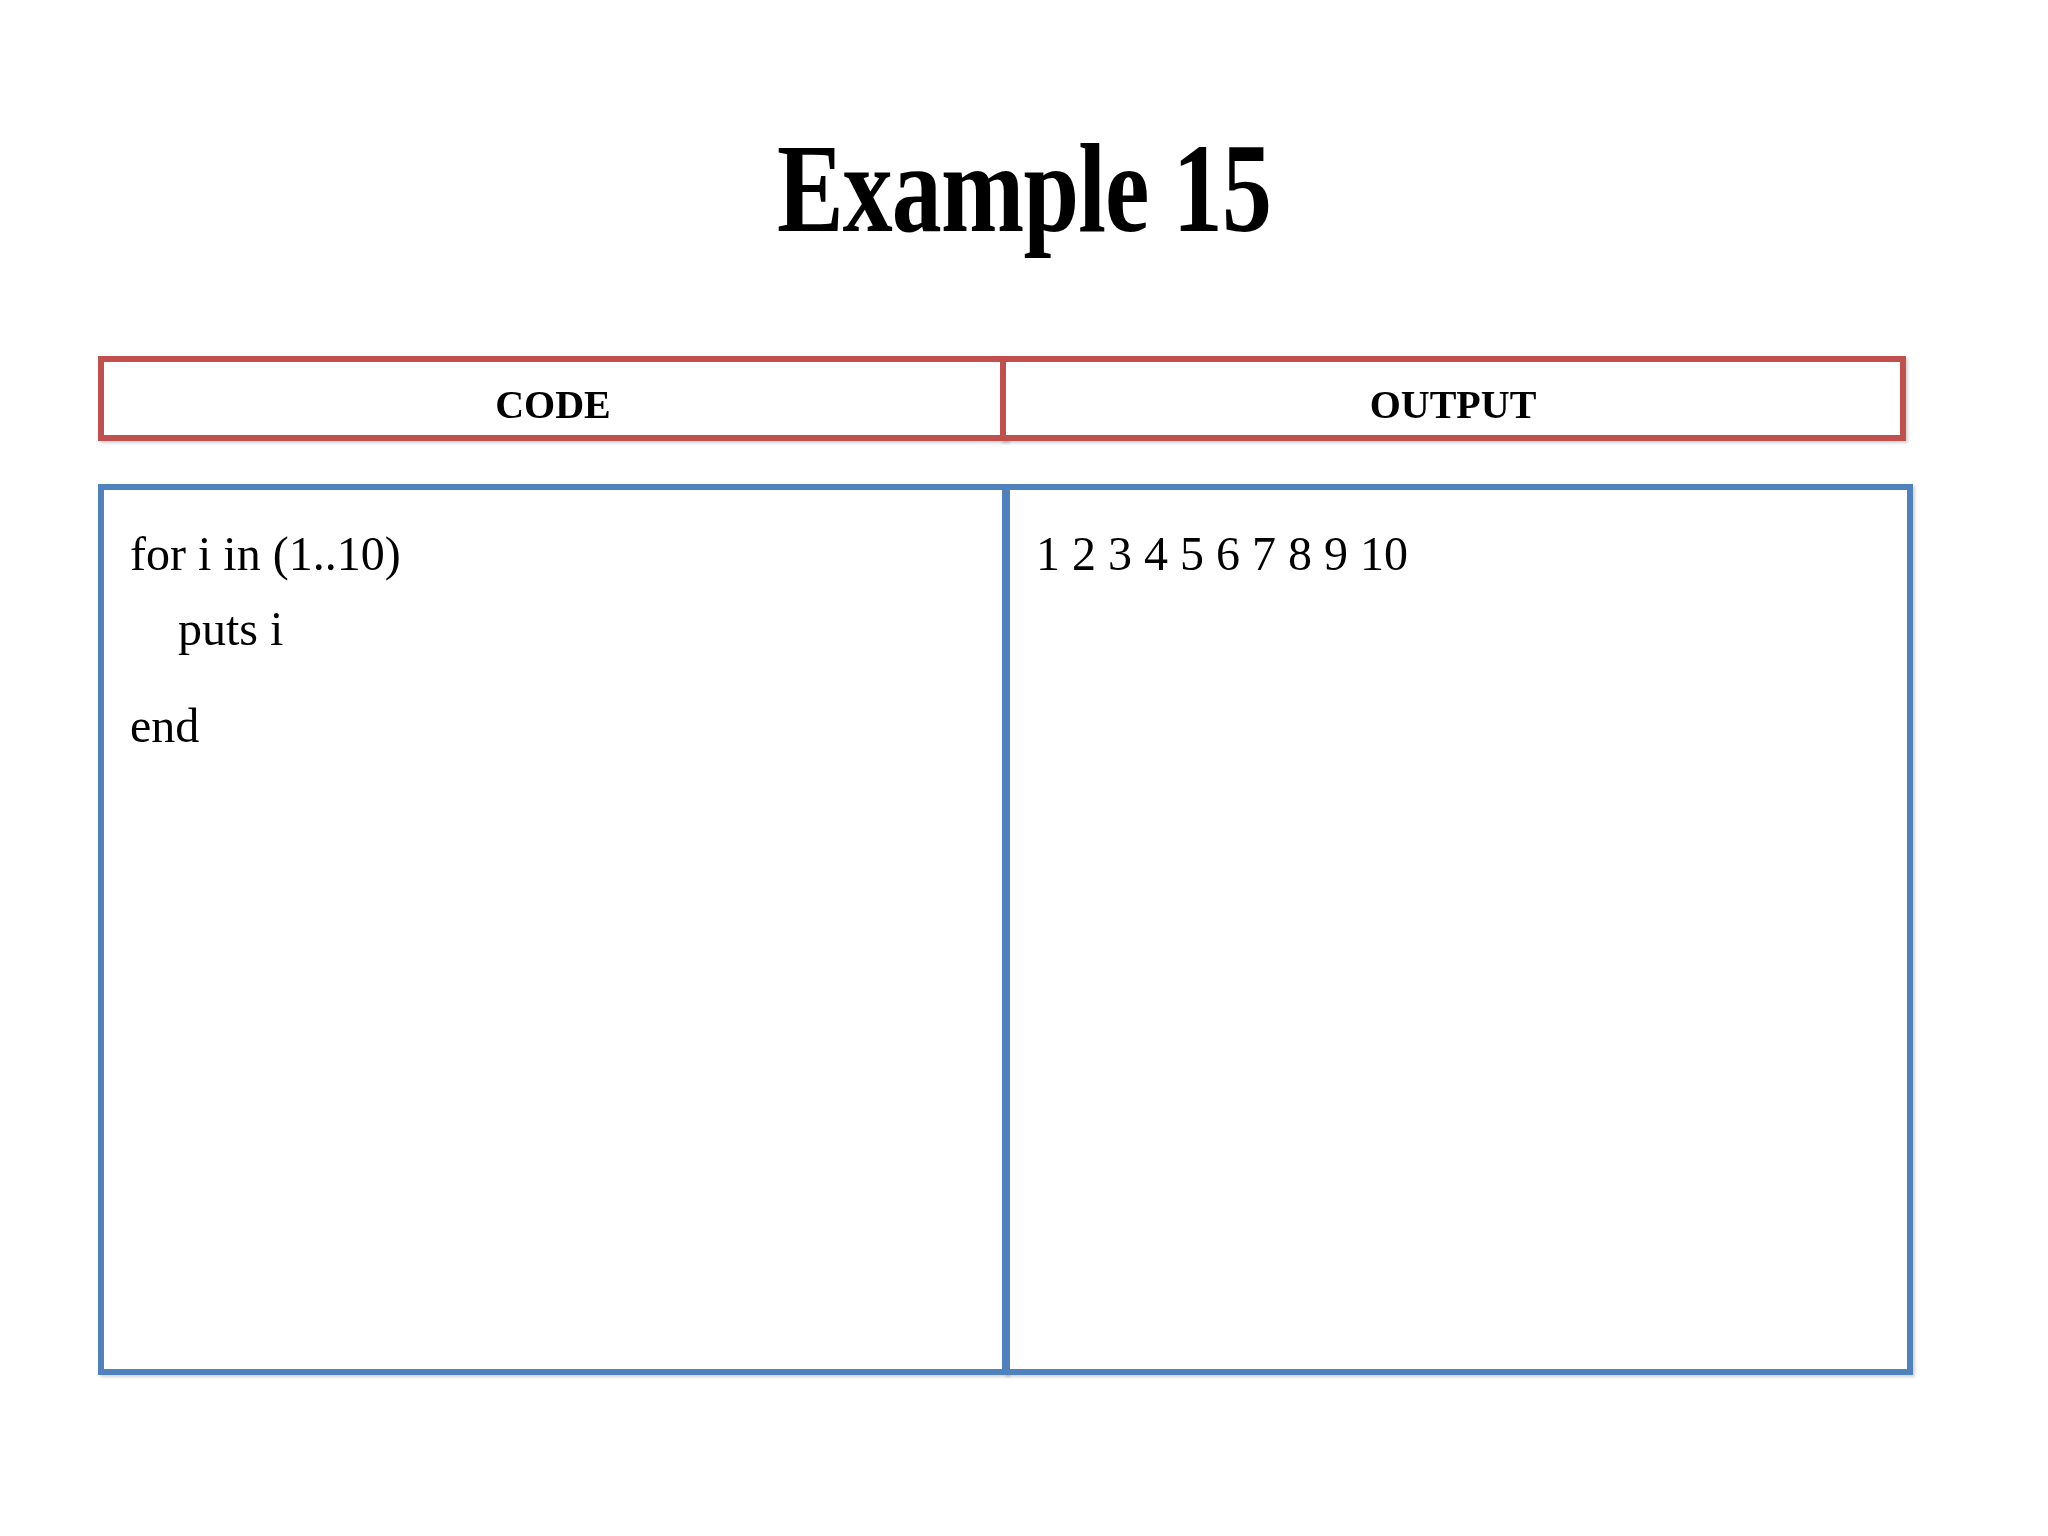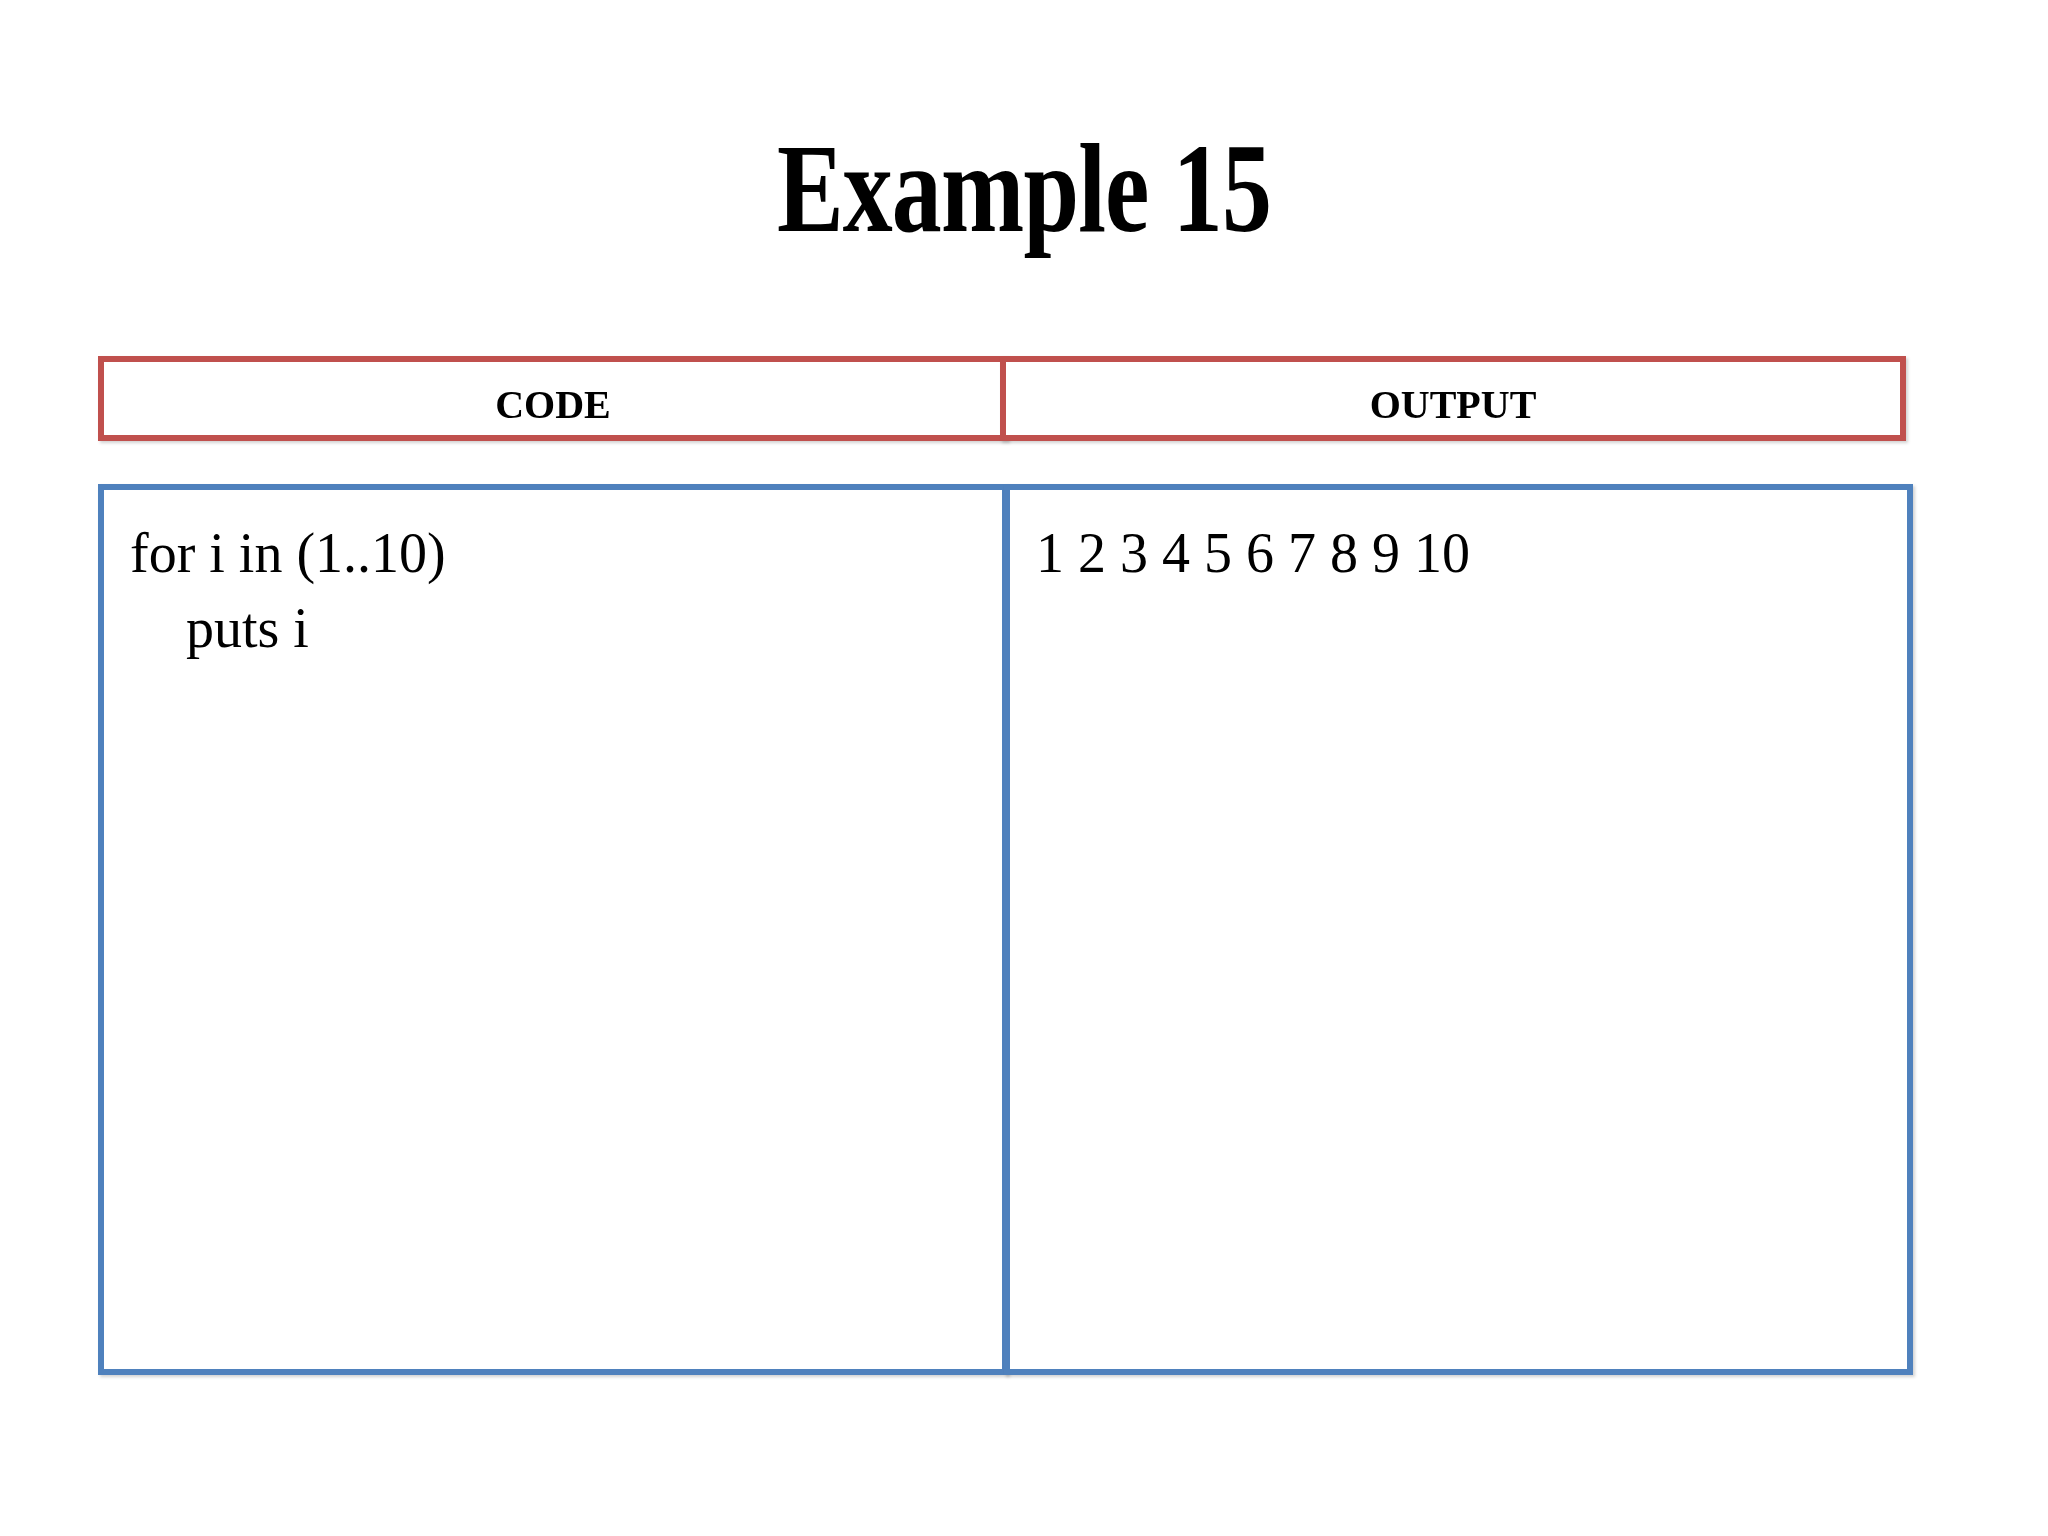--- a/index.html
+++ b/index.html
@@ -52,21 +52,21 @@
   .code-header  { left: 98px;  width: 910px; }
   .output-header{ left: 1000px; width: 906px; }
   .content-box {
     position: absolute;
     top: 484px;
     height: 891px;
     box-sizing: border-box;
     border: 6px solid var(--panel_border, #4f81bd);
     background: #ffffff;
     padding: 26px 20px 20px 26px;
-    font-size: 56px;
+    font-size: 48px;
     box-shadow: 2px 2px 3px rgba(0,0,0,0.18);
   }
   .code-box   { left: 98px;  width: 910px; }
   .output-box { left: 1004px; width: 909px; }
   .code-line {
     white-space: pre-wrap;
     line-height: 75px;
   }
   .code-line-end {
     margin-top: 22px;
@@ -87,19 +87,20 @@
     <span>CODE</span>
   </div>
 
   <div class="header-box output-header">
     <span>OUTPUT</span>
   </div>
 
   <div class="content-box code-box">
     <div class="code-line">for i in (1..10)</div>
     <div class="code-line">    puts i</div>
+    <div class="code-line code-line-end">end</div>
   </div>
 
   <div class="content-box output-box">
     <div class="output-text">1 2 3 4 5 6 7 8 9 10</div>
   </div>
 
 </div>
 
 </body></html>

